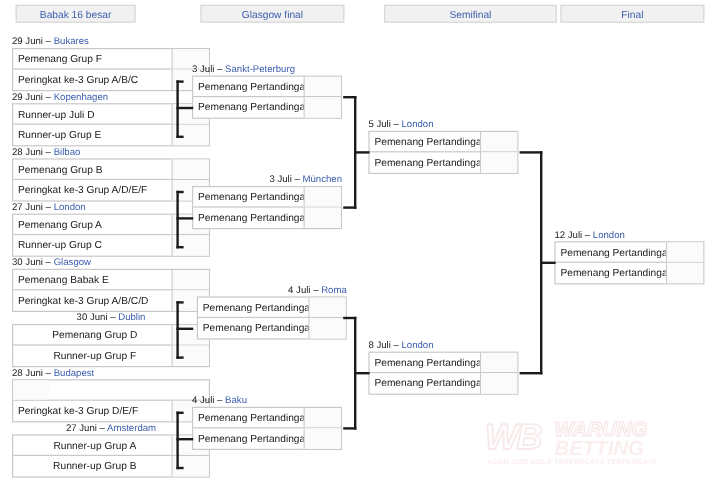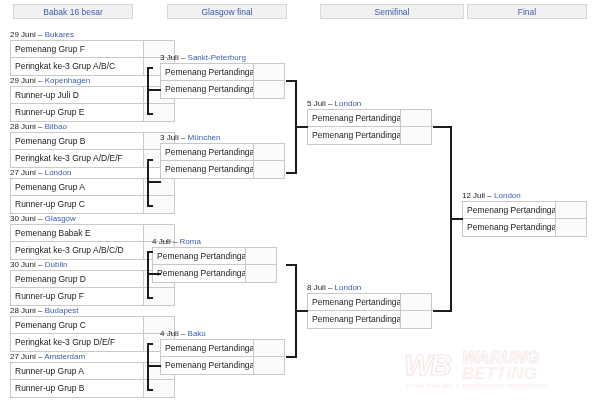--- a/index.html
+++ b/index.html
@@ -26,21 +26,21 @@
     top: 4px;
     height: 15px;
     line-height: 15px;
     background: #f1f1f1;
     border: 1px solid #d8d8d8;
     color: #3b5cad;
     font-size: 8.5px;
     text-align: center;
     box-sizing: border-box;
   }
-  .tab-r16  { left: 13px;  width: 120px; }
+  .tab-r16  { left: 13px;  width: 100px; }
   .tab-qf   { left: 167px; width: 120px; }
   .tab-sf   { left: 320px; width: 144px; }
   .tab-fin  { left: 467px; width: 120px; }
 
   
   .match {
     position: absolute;
     box-sizing: border-box;
   }
   .match-date {
@@ -229,49 +229,48 @@
         <div class="team-name">Pemenang Babak E</div>
         <div class="team-score"></div>
       </div>
       <div class="team-row last">
         <div class="team-name">Peringkat ke-3 Grup A/B/C/D</div>
         <div class="team-score"></div>
       </div>
     </div>
   </div>
 
-  <div class="match col-r16" style="left:10px; top:259px;">
+  <div class="match col-r16" style="left:10px; top:259px;text-align:center;">
     <div class="match-date"><span>30 Juni – </span><span class="venue">Dublin</span></div>
     <div class="match-table">
       <div class="team-row">
         <div class="team-name">Pemenang Grup D</div>
         <div class="team-score"></div>
       </div>
       <div class="team-row last">
         <div class="team-name">Runner-up Grup F</div>
         <div class="team-score"></div>
       </div>
     </div>
   </div>
 
   <div class="match col-r16" style="left:10px; top:305px;border-radius:20px;">
     <div class="match-date"><span>28 Juni – </span><span class="venue">Budapest</span></div>
     <div class="match-table">
       <div class="team-row">
-        <div class="team-name">Pemenang Grup C</div>
         <div class="team-score"></div>
       </div>
       <div class="team-row last">
         <div class="team-name">Peringkat ke-3 Grup D/E/F</div>
         <div class="team-score"></div>
       </div>
     </div>
   </div>
 
-  <div class="match col-r16" style="left:10px; top:351px;">
+  <div class="match col-r16" style="left:10px; top:351px;text-align:center;">
     <div class="match-date"><span>27 Juni – </span><span class="venue">Amsterdam</span></div>
     <div class="match-table">
       <div class="team-row">
         <div class="team-name">Runner-up Grup A</div>
         <div class="team-score"></div>
       </div>
       <div class="team-row last">
         <div class="team-name">Runner-up Grup B</div>
         <div class="team-score"></div>
       </div>
@@ -285,35 +284,35 @@
         <div class="team-name">Pemenang Pertandingan 41</div>
         <div class="team-score"></div>
       </div>
       <div class="team-row last">
         <div class="team-name">Pemenang Pertandingan 42</div>
         <div class="team-score"></div>
       </div>
     </div>
   </div>
 
-  <div class="match col-qf" style="left:160px; top:132px;">
+  <div class="match col-qf" style="left:160px; top:144px;text-align:right;">
     <div class="match-date"><span>3 Juli – </span><span class="venue">München</span></div>
     <div class="match-table">
       <div class="team-row">
         <div class="team-name">Pemenang Pertandingan 39</div>
         <div class="team-score"></div>
       </div>
       <div class="team-row last">
         <div class="team-name">Pemenang Pertandingan 37</div>
         <div class="team-score"></div>
       </div>
     </div>
   </div>
 
-  <div class="match col-qf" style="left:152px; top:236px;">
+  <div class="match col-qf" style="left:164px; top:236px;text-align:right;">
     <div class="match-date"><span>4 Juli – </span><span class="venue">Roma</span></div>
     <div class="match-table">
       <div class="team-row">
         <div class="team-name">Pemenang Pertandingan 43</div>
         <div class="team-score"></div>
       </div>
       <div class="team-row last">
         <div class="team-name">Pemenang Pertandingan 44</div>
         <div class="team-score"></div>
       </div>

